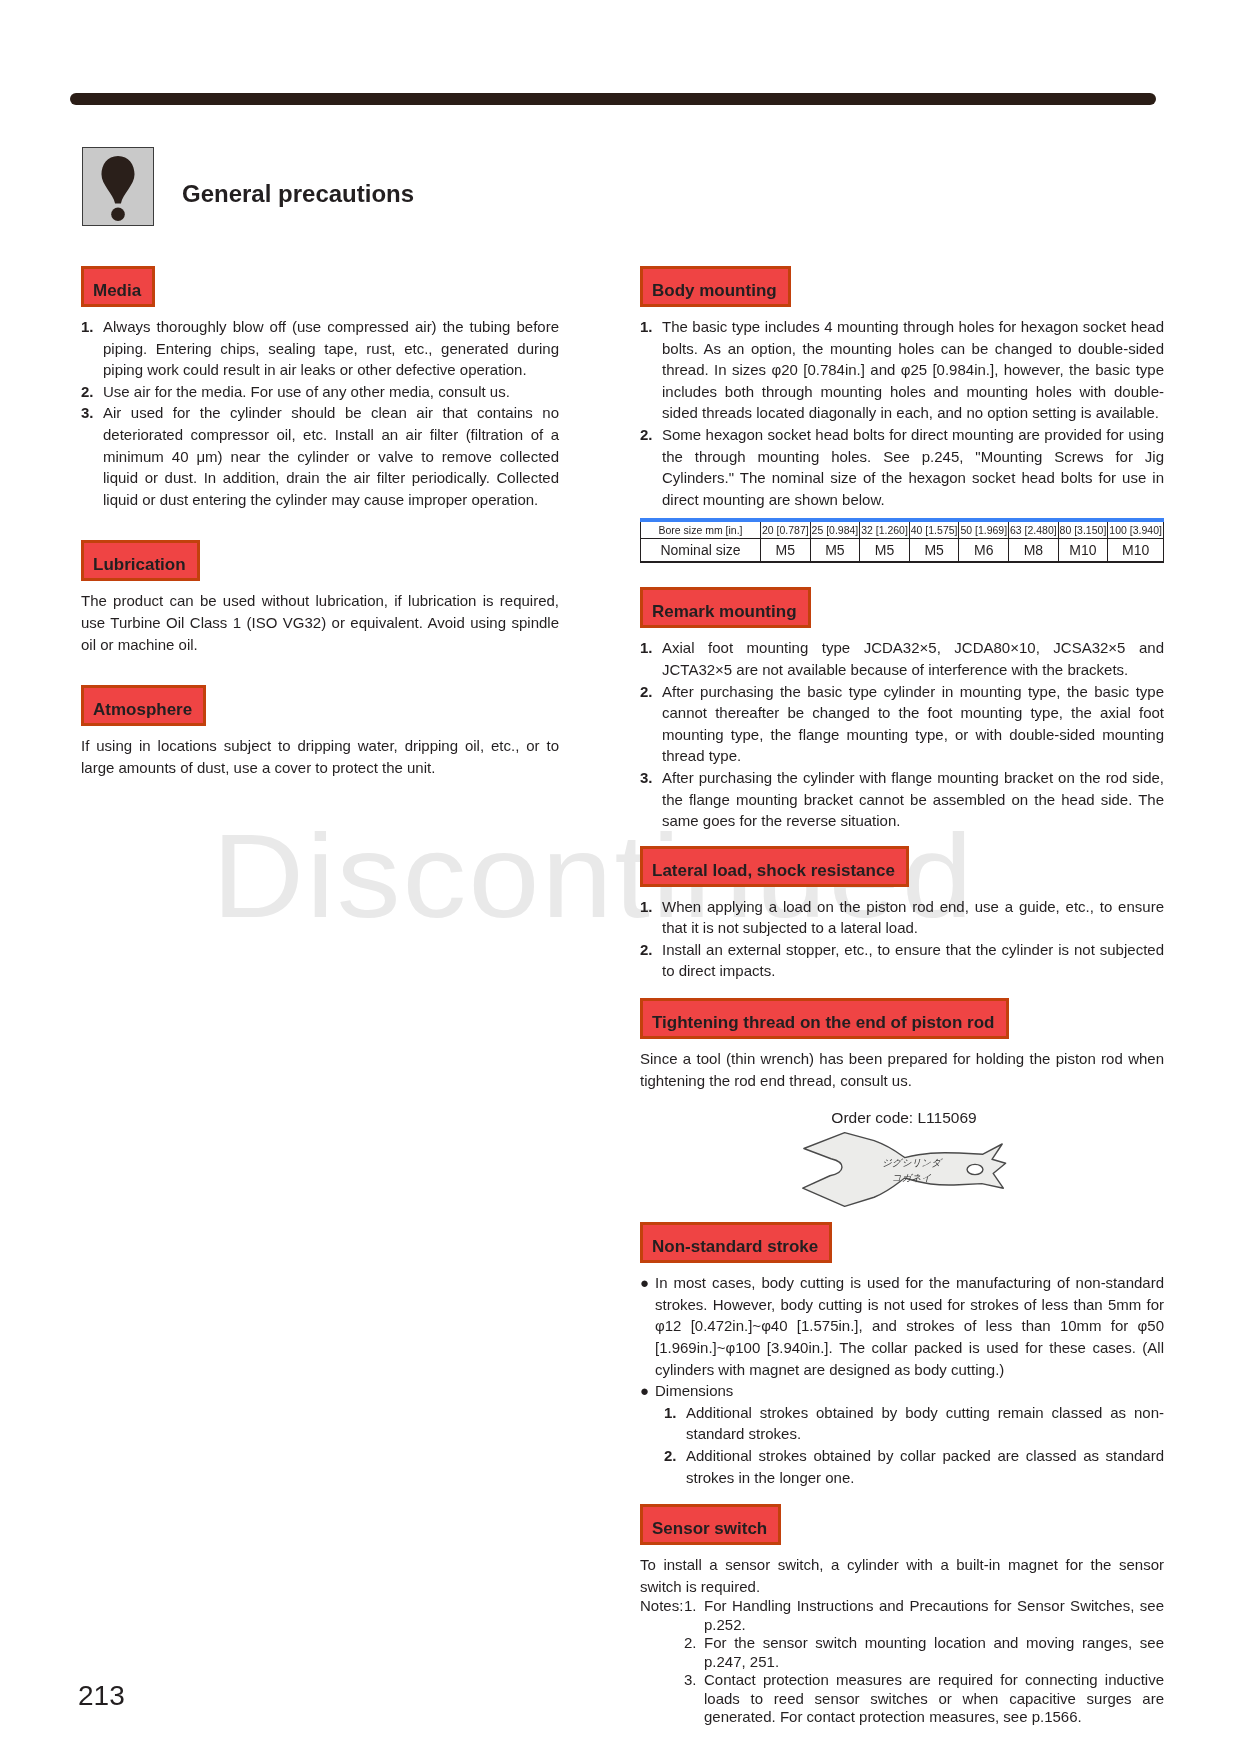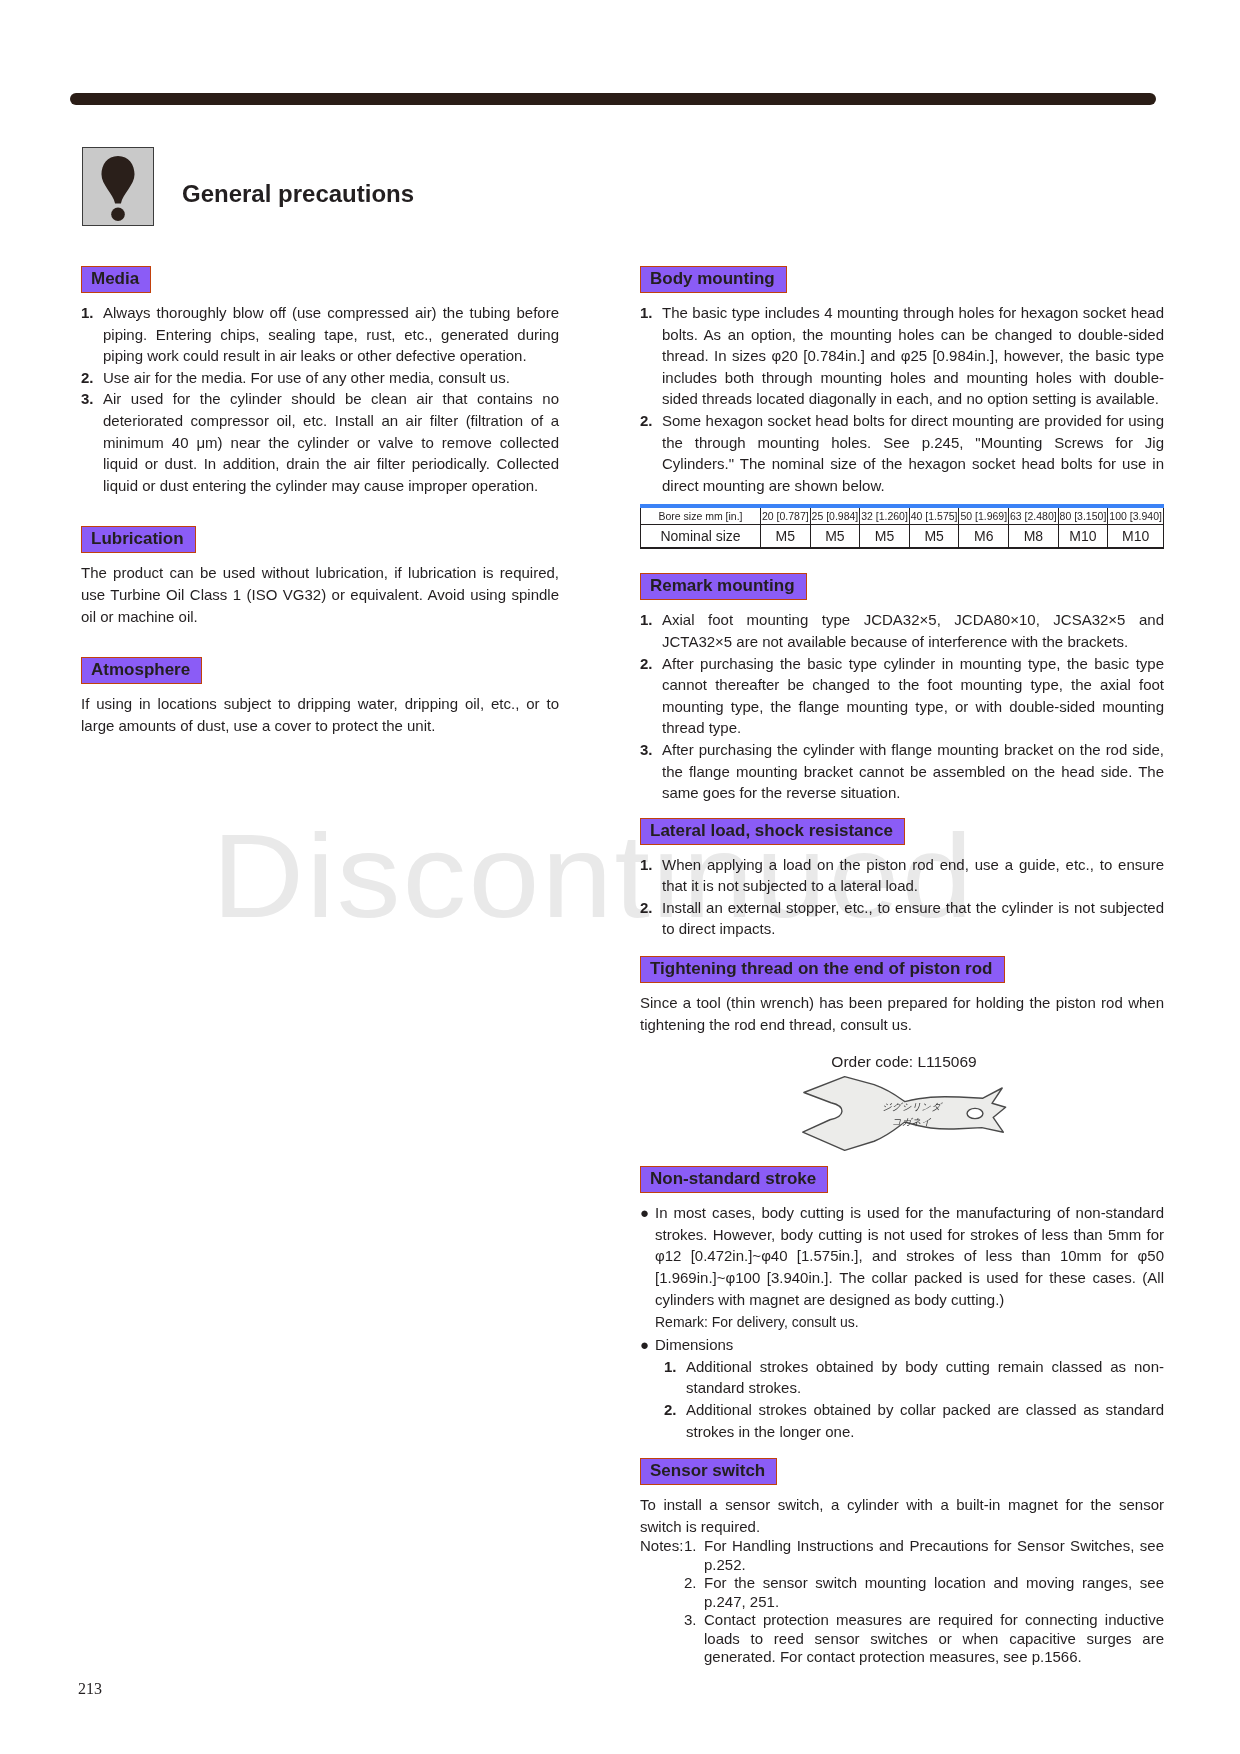--- a/index.html
+++ b/index.html
@@ -21,22 +21,22 @@
   .gp-box { width:72px; height:79px; background:#c9c9c9; border:1px solid #3c3c3c; display:flex; align-items:center; justify-content:center; }
   .gp-label { font-size:24px; font-weight:bold; margin:0 0 18px 28px; }
 
   .col { position:absolute; z-index:1; }
   .col-left  { left:81px;  top:266px; width:478px; }
   .col-right { left:640px; top:266px; width:524px; }
 
   .sec { margin-top:30px; }
   .sec:first-child { margin-top:0; }
   .sec-head {
-    display:inline-block; background:#8b5cf6; border:1px solid #c2410c;
-    padding:2px 11px 3px 9px; font-size:17px; font-weight:bold; margin-bottom:9px;
+    display:inline-block; background:#ef4444; border:3px solid #c2410c;
+    padding:12px 11px 3px 9px; font-size:17px; font-weight:bold; margin-bottom:9px;
   }
   .body-text { font-size:15px; line-height:21.6px; text-align:justify; }
   .li { display:flex; font-size:15px; line-height:21.6px; }
   .li .n { font-weight:bold; flex:none; width:22px; }
   .li .t { flex:1; text-align:justify; }
   .sub { margin-left:24px; }
 
   .bore-table { width:100%; border-collapse:collapse; margin:8px 12px 0 0; border-top:4px solid #3b82f6; border-bottom:2px solid #231f20; }
   .bore-table td { border:1px solid #231f20; text-align:center; vertical-align:middle; }
   .bore-table .lblcell { width:120px; font-size:12.5px; padding:2px 1px; }
@@ -52,21 +52,21 @@
   .bullet-line { display:flex; font-size:15px; line-height:21.6px; }
   .bullet-line .b { flex:none; width:15px; }
   .bullet-line .t { flex:1; text-align:justify; }
   .remark { font-size:14px; line-height:20px; margin:2px 0 2px 15px; }
 
   .note { display:flex; font-size:15px; line-height:18.5px; }
   .note .lbl { flex:none; width:44px; }
   .note .nn { flex:none; width:20px; }
   .note .tt { flex:1; text-align:justify; }
 
-  .page-num { position:absolute; left:78px; top:1680px; font-size:16px; z-index:2;font-family:Liberation Serif, serif; }
+  .page-num { position:absolute; left:78px; top:1680px; font-size:28px; z-index:2; }
 </style>
 </head>
 <body>
 
 <div class="page">
 
   <div class="title-bar"></div>
   <div class="watermark">Discontinued</div>
 
   <div class="gp-row">
@@ -190,21 +190,20 @@
         </svg>
       </div>
     </div>
 
     <div class="sec" style="margin-top:10px;">
       <div class="sec-head">Non-standard stroke</div>
       <div class="bullet-line">
         <span class="b">●</span>
         <span class="t">In most cases, body cutting is used for the manufacturing of non-standard strokes. However, body cutting is not used for strokes of less than 5mm for φ12 [0.472in.]~φ40 [1.575in.], and strokes of less than 10mm for φ50 [1.969in.]~φ100 [3.940in.]. The collar packed is used for these cases. (All cylinders with magnet are designed as body cutting.)</span>
       </div>
-      <div class="remark">Remark: For delivery, consult us.</div>
       <div class="bullet-line">
         <span class="b">●</span>
         <span class="t">Dimensions</span>
       </div>
       <div class="li sub">
         <span class="n">1.</span>
         <span class="t">Additional strokes obtained by body cutting remain classed as non-standard strokes.</span>
       </div>
       <div class="li sub">
         <span class="n">2.</span>

